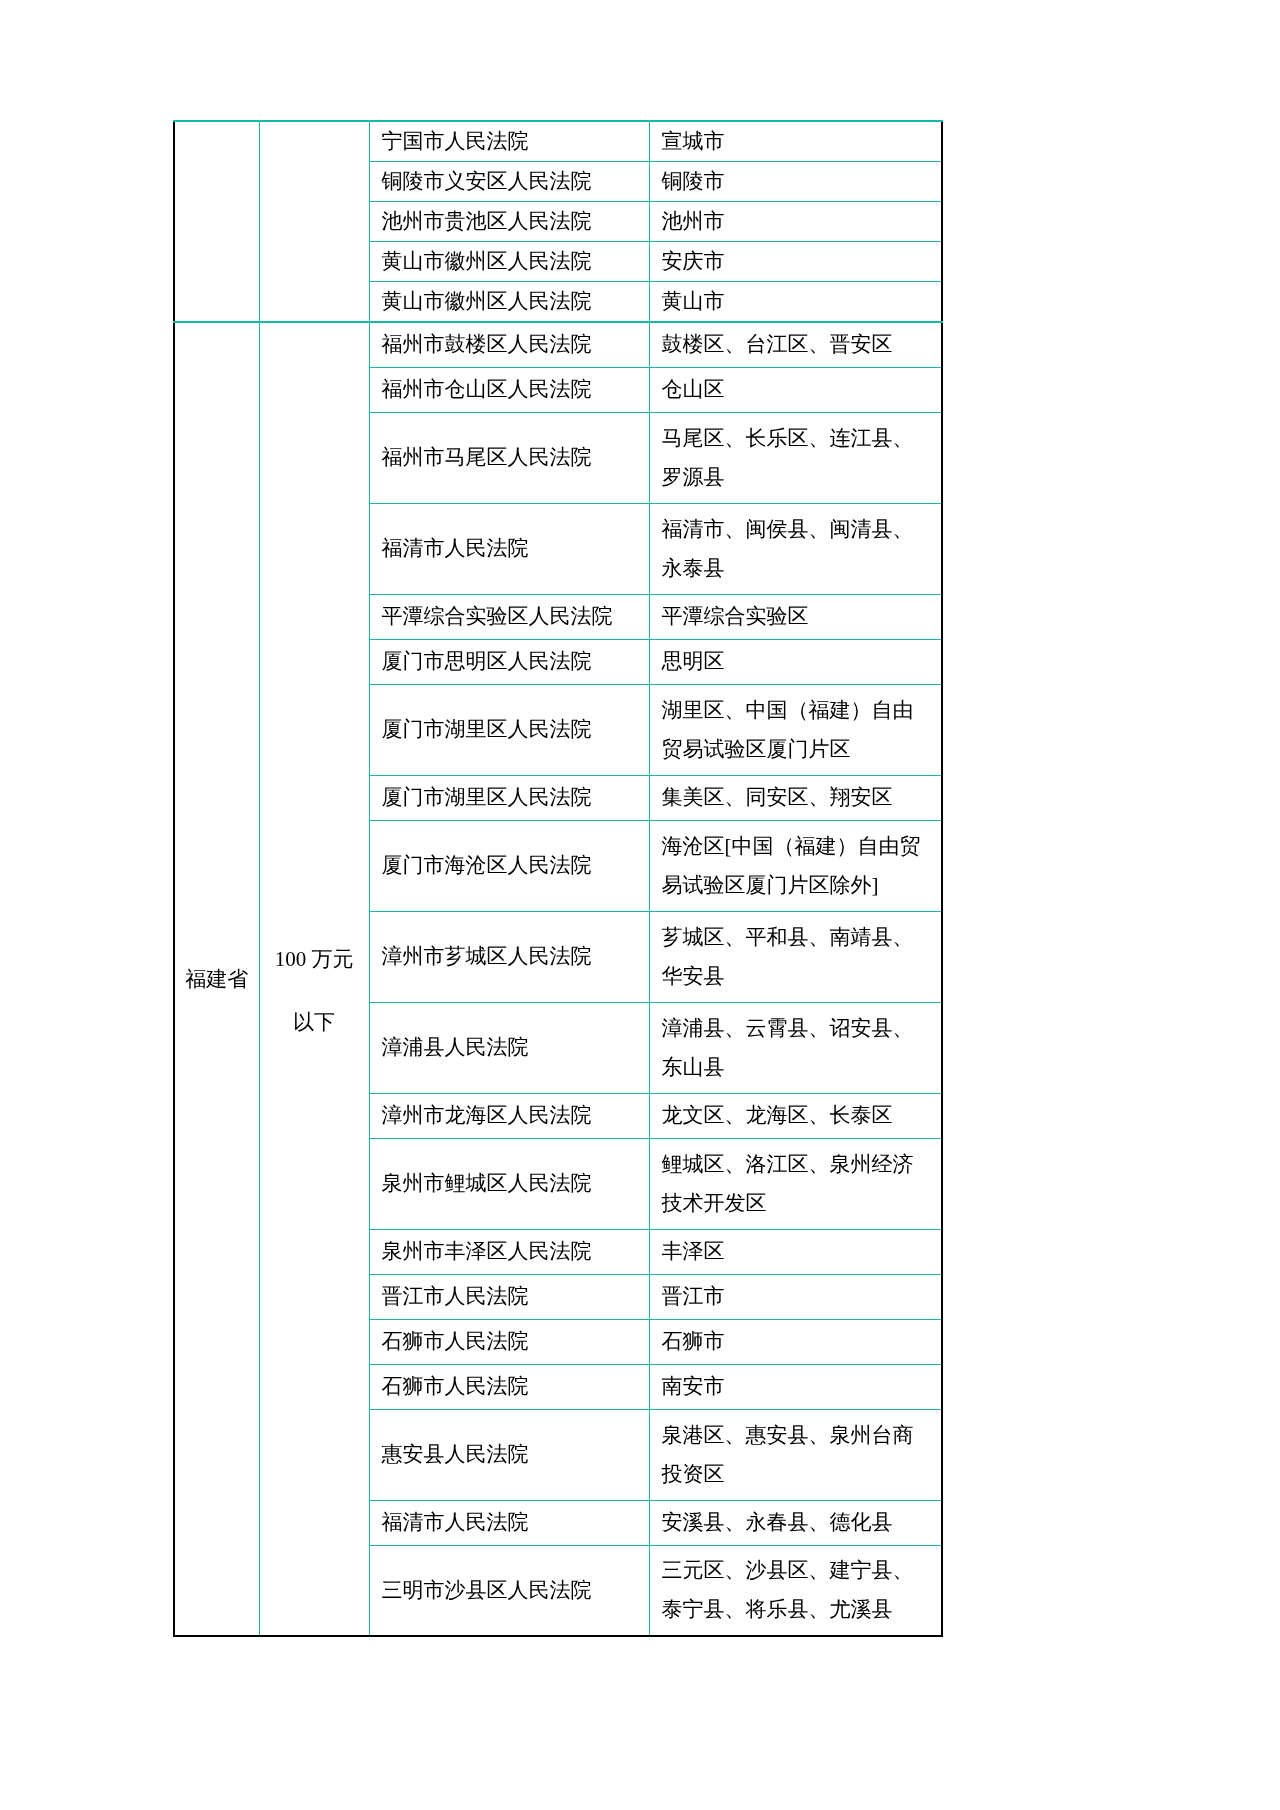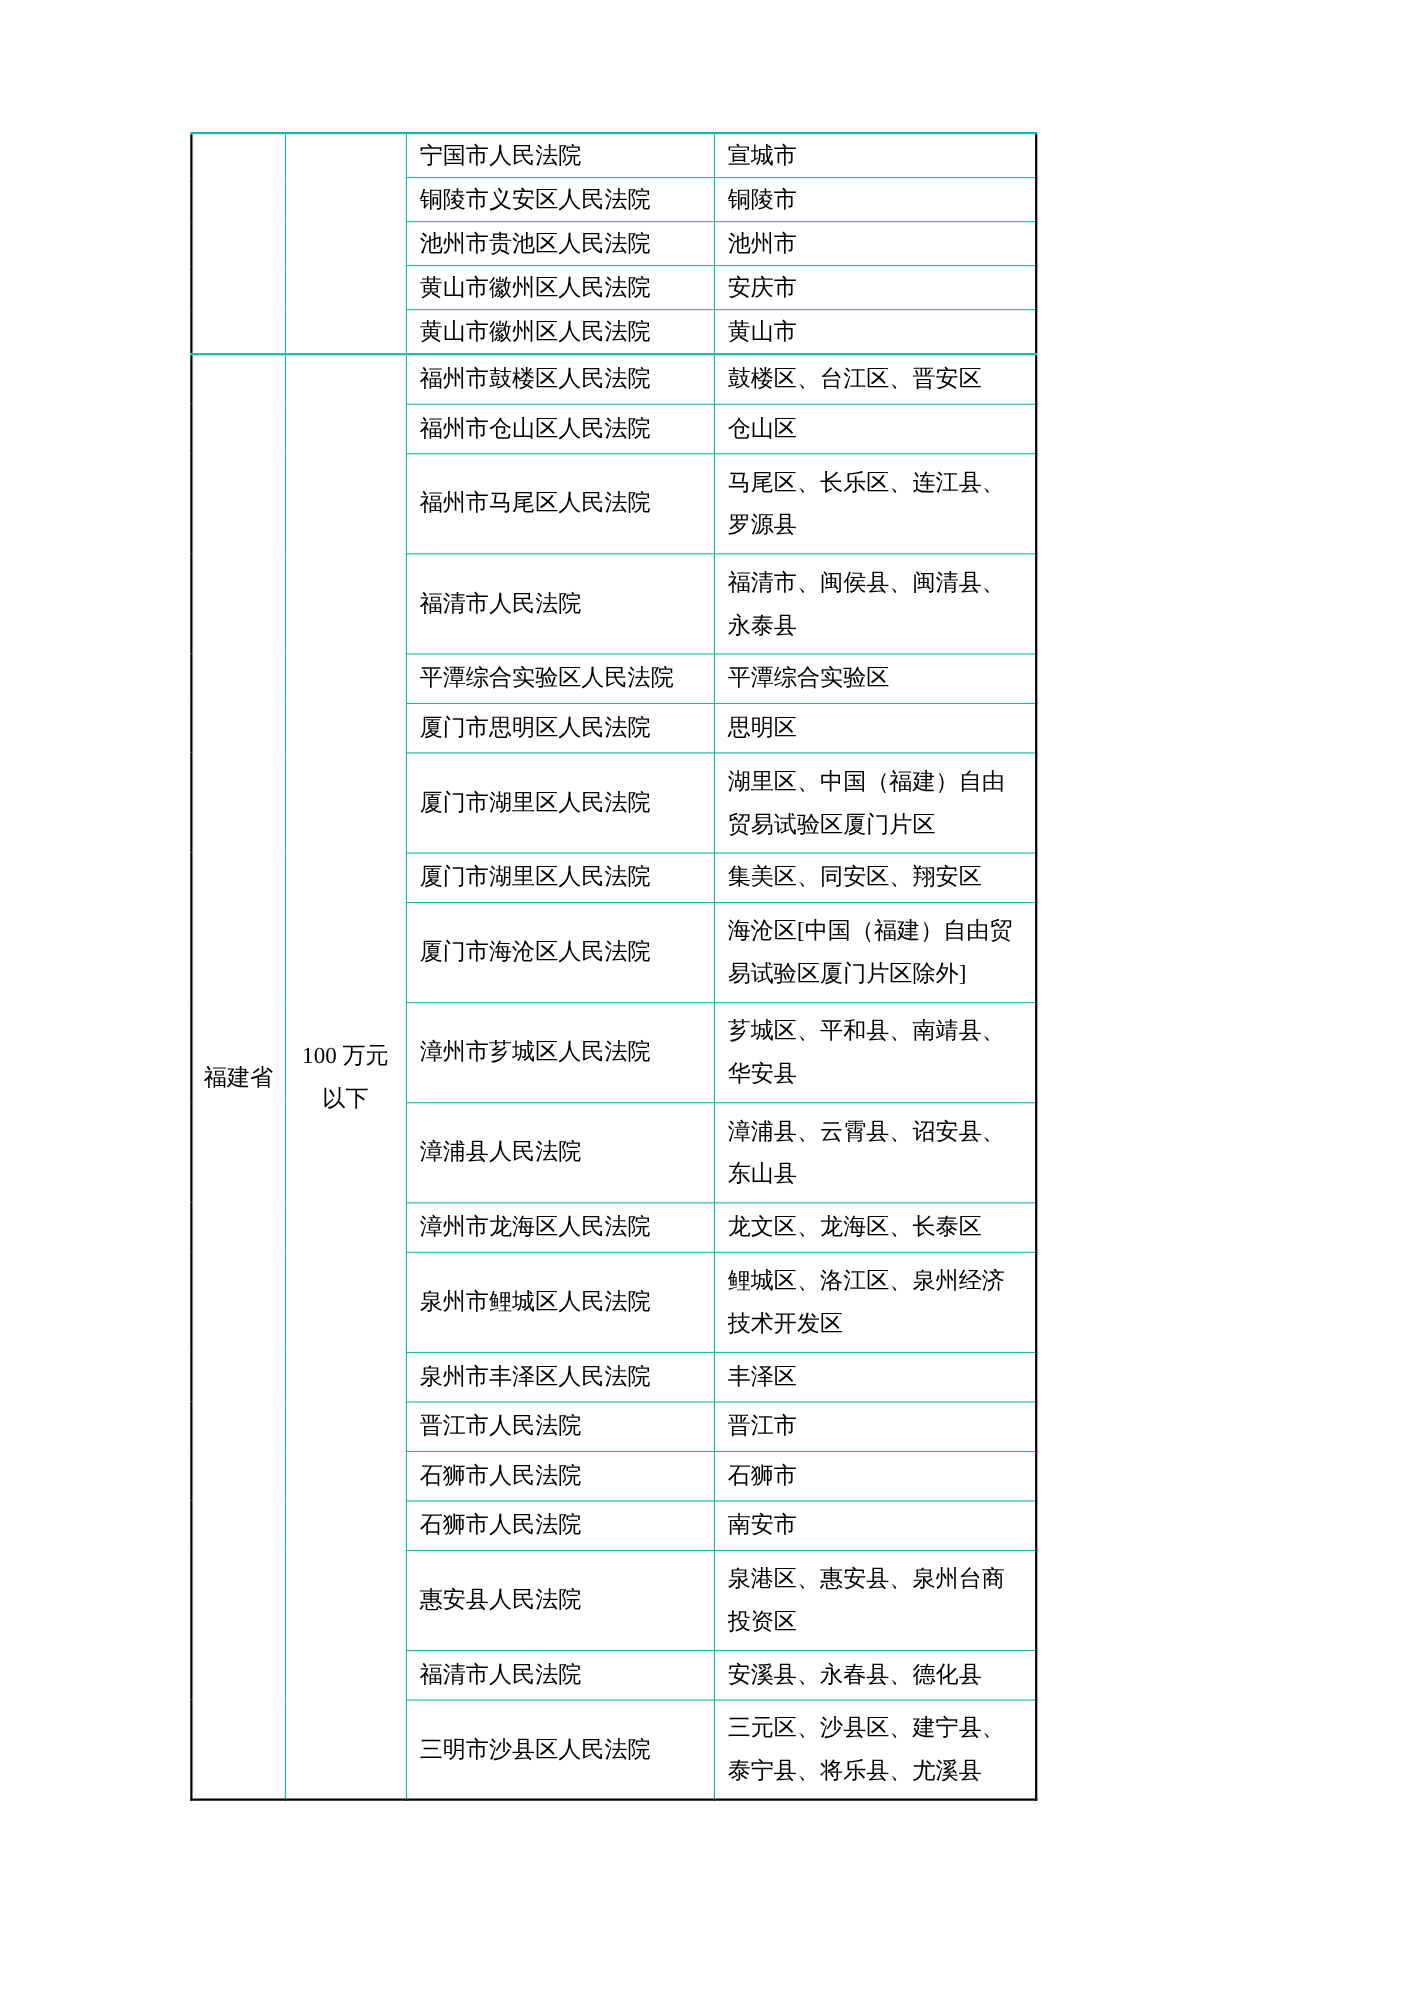--- a/index.html
+++ b/index.html
@@ -34,21 +34,21 @@
     word-break: normal;
   }
   
   table.jur tbody tr:first-child td { border-top-width: 2px; }
   td.court { padding: 0 12px; text-align: left; }
   td.area  { padding: 0 9px 0 12px; text-align: left; }
   td.prov, td.amt { text-align: center; padding: 0; }
   tr.single { height: 45px; }
   tr.double { height: 91px; }
   tr.anhui-row { height: 35px; }
-  .amt-line { display: block; }
+  .amt-line { display: block; margin-top: 24px; }
 </style>
 </head>
 <body>
 
 <div class="table-wrap">
   <table class="jur">
     <colgroup>
       <col style="width:85px">
       <col style="width:110px">
       <col style="width:280px">

